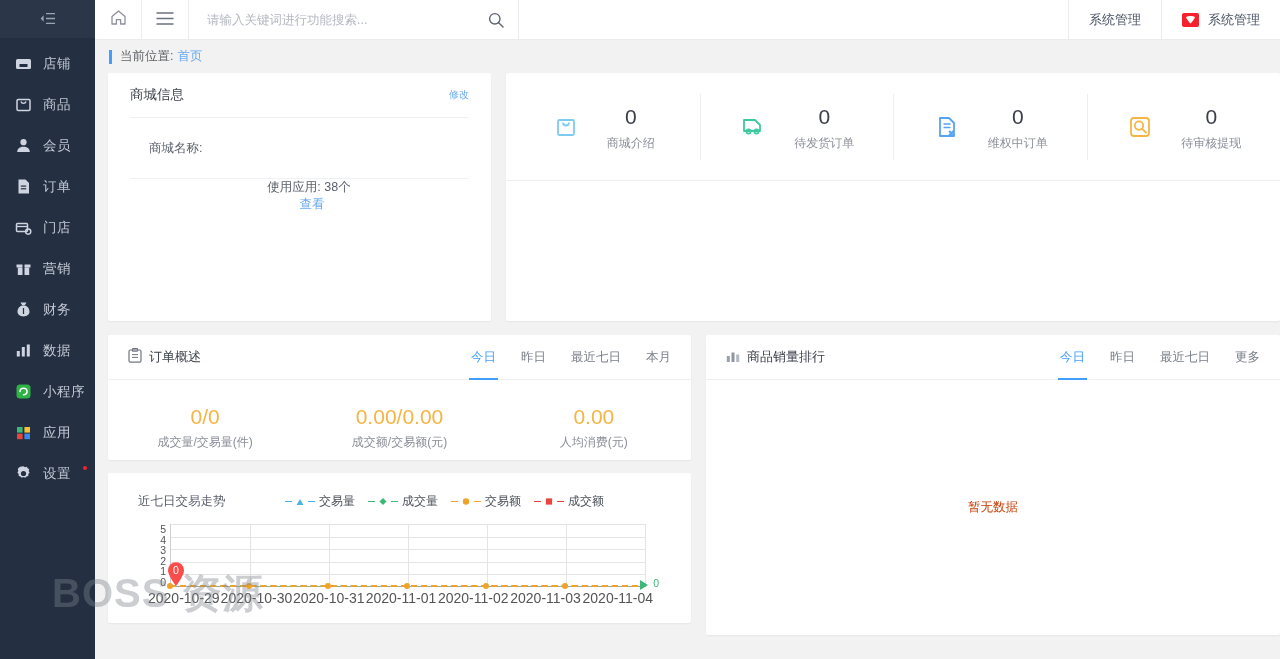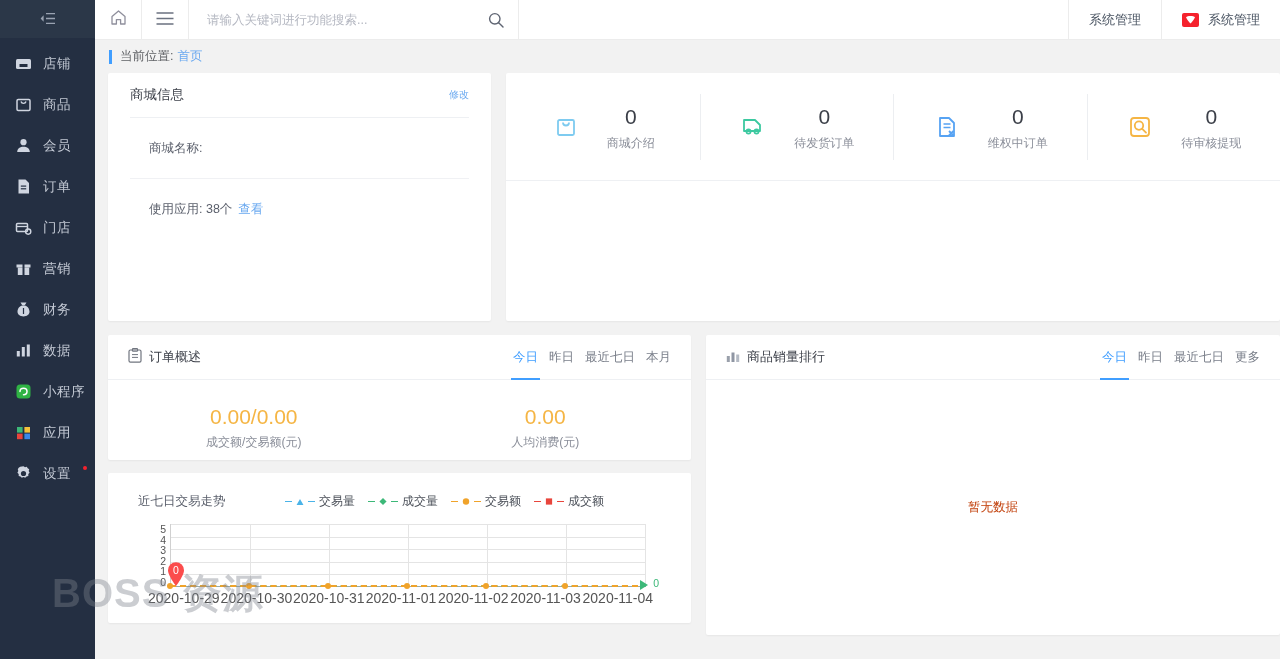--- a/index.html
+++ b/index.html
@@ -108,21 +108,21 @@
   .card-head {
     height: 45px; display: flex; align-items: center; justify-content: space-between;
     border-bottom: 1px solid #eef0f3; font-size: 13.5px; color: #3b3f48;
   }
   .edit-link { color: #6aa9f0; font-size: 10px; cursor: pointer; }
   .info-row {
     height: 61px; display: flex; align-items: center;
     border-bottom: 1px solid #f0f1f4; font-size: 12.5px; color: #5a5f6b;
     padding-left: 19px;
   }
-  .info-last { border-bottom: 0; }
+  .info-last { border-bottom: 0; flex-direction: column; }
   .view-link { color: #6aa9f0; cursor: pointer; margin-left: 6px; }
 
   
   .statcard { flex: 1 1 auto; height: 248px; display: flex; flex-direction: column; margin-right: 0; }
   .stats-strip { display: flex; height: 108px; align-items: center; border-bottom: 1px solid #eef0f3; }
   .stat {
     flex: 1 1 0; display: flex; align-items: center; justify-content: center;
     gap: 26px; position: relative; height: 66px;
   }
   .stat + .stat::before {
@@ -138,21 +138,21 @@
   .row2 { margin-top: 14px; align-items: flex-start; }
   .ordercard { width: 583px; flex: 0 0 583px; }
   .rankcard { flex: 1 1 auto; height: 300px; }
 
   .tabs-head {
     height: 45px; display: flex; align-items: center;
     padding: 0 20px; border-bottom: 1px solid #eef0f3;
   }
   .th-title { font-size: 13px; color: #3b3f48; display: flex; align-items: center; gap: 7px; }
   .th-flex { flex: 1 1 auto; }
-  .tabs { display: flex; gap: 11px; height: 45px; align-items: center; }
+  .tabs { display: flex; gap: 25px; height: 45px; align-items: center; }
   .tab {
     font-size: 12.5px; color: #7a7f8a; cursor: pointer; position: relative;
     height: 45px; display: flex; align-items: center;
   }
   .tab.active { color: #409eff; }
   .tab.active::after {
     content: ""; position: absolute; bottom: 0; left: -2px; right: -2px;
     height: 2px; background: #409eff;
   }
 
@@ -509,20 +509,24 @@
               </span>
               <span class="th-flex"></span>
               <span class="tabs">
                 <span class="tab active">今日</span>
                 <span class="tab">昨日</span>
                 <span class="tab">最近七日</span>
                 <span class="tab">本月</span>
               </span>
             </div>
             <div class="order-stats">
+              <div class="ostat">
+                <div class="ostat-num">0/0</div>
+                <div class="ostat-lbl">成交量/交易量(件)</div>
+              </div>
               <div class="ostat">
                 <div class="ostat-num">0.00/0.00</div>
                 <div class="ostat-lbl">成交额/交易额(元)</div>
               </div>
               <div class="ostat">
                 <div class="ostat-num">0.00</div>
                 <div class="ostat-lbl">人均消费(元)</div>
               </div>
             </div>
           </div>

